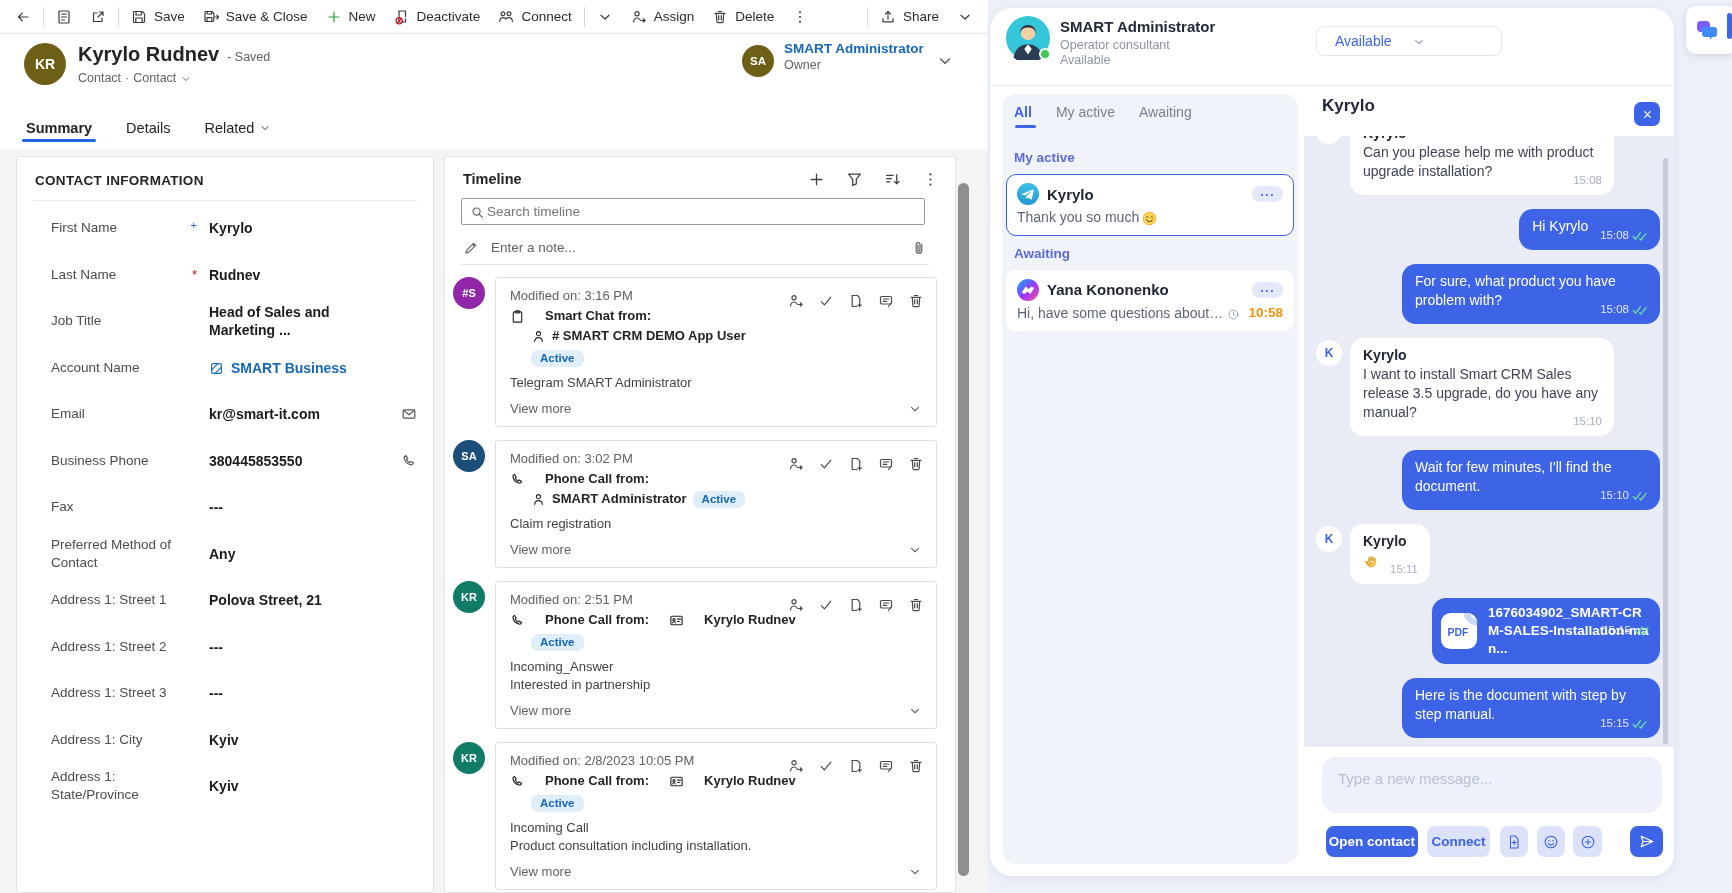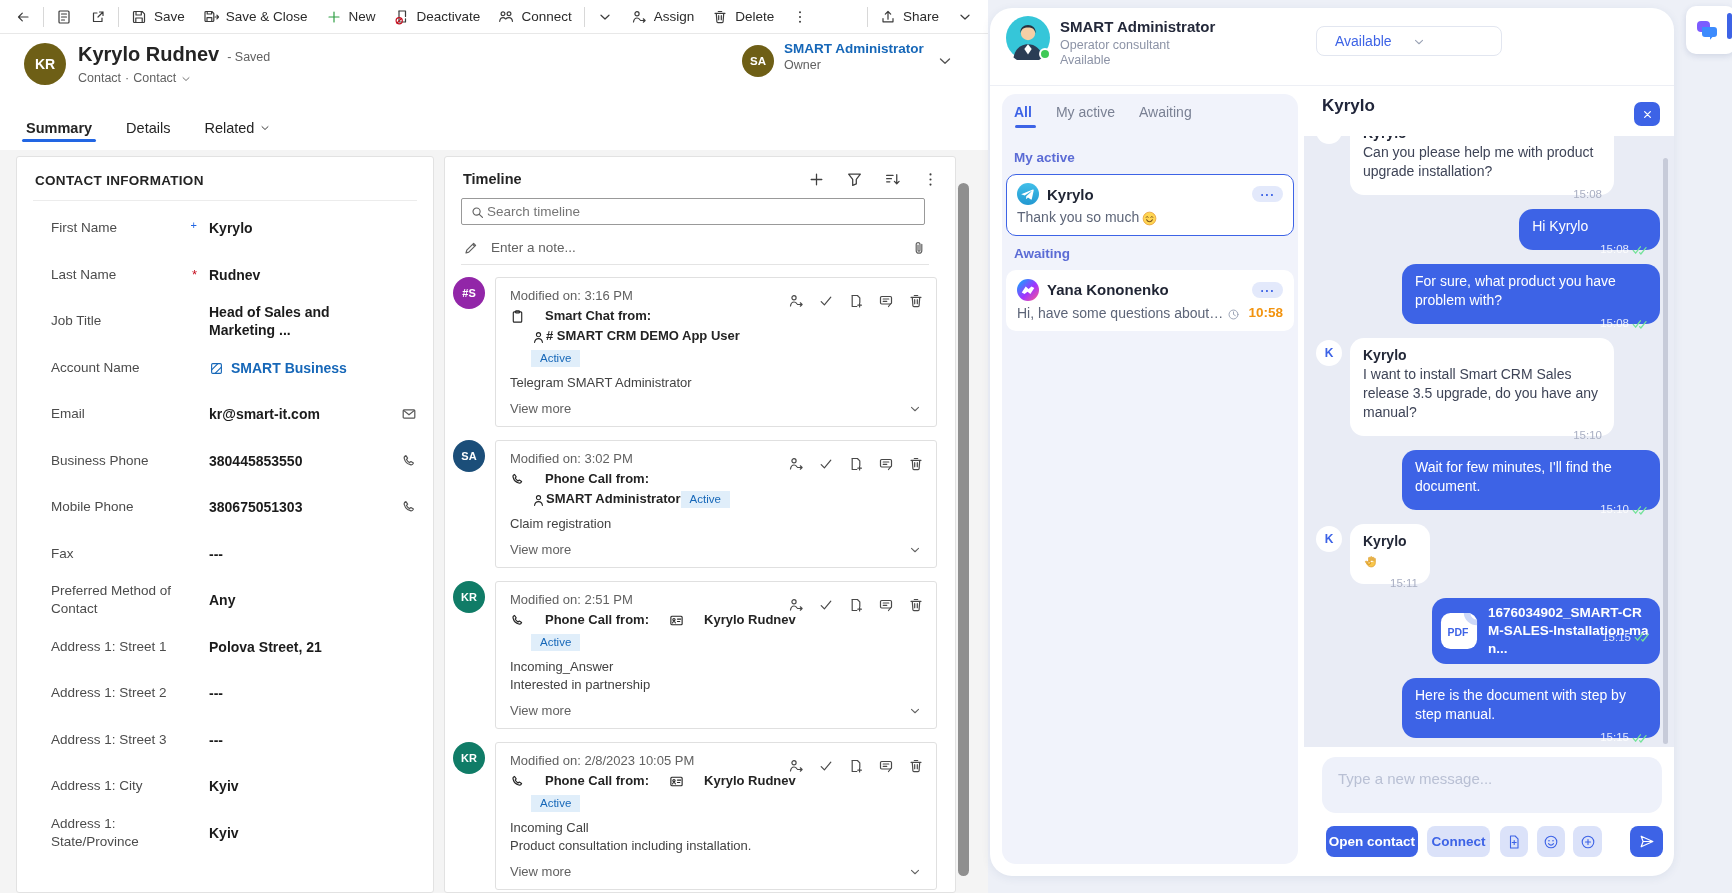--- a/index.html
+++ b/index.html
@@ -56,22 +56,22 @@
 #tl-note{margin:6px 26px 0 16px;height:34px;display:flex;align-items:center;gap:12px;color:#616161;border-bottom:1px solid #e4e4e4;padding:0 2px}
 #tl-note .ph{flex:1;font-size:13.5px;color:#616161}
 #tl-entries{padding:12px 18px 0 8px}
 .tl-entry{display:flex;margin-bottom:13px}
 .tl-av{width:32px;height:32px;border-radius:50%;color:#fff;font-size:11px;font-weight:700;display:flex;align-items:center;justify-content:center;margin:0 10px 0 0;flex:none}
 .tl-box{position:relative;flex:1;border:1px solid #e0e0e0;border-radius:3px;padding:10px 14px 10px 14px;background:#fff}
 .tl-actions{position:absolute;top:14px;right:12px;display:flex;gap:14px;color:#494949}
 .tl-actions .ic{cursor:pointer}
 .tl-mod{font-size:13px;color:#616161;line-height:15px}
 .tl-title-row{margin-top:4px;font-size:13px;font-weight:700;color:#242424;display:flex;align-items:center;gap:20px;line-height:18px;flex-wrap:wrap}
-.tl-sub-row{margin:2px 0 0 21px;font-size:13px;font-weight:700;color:#242424;display:flex;align-items:flex-end;gap:0;line-height:18px}
-.badge{background:#e0eefa;color:#1667b8;font-size:11.5px;font-weight:400;padding:1px 9px 2px;border-radius:0;display:inline-block;line-height:14px}
+.tl-sub-row{margin:2px 0 0 21px;font-size:13px;font-weight:700;color:#242424;display:flex;align-items:center;gap:6px;line-height:18px}
+.badge{background:#e0eefa;color:#1667b8;font-size:11.5px;font-weight:700;padding:1px 9px 2px;border-radius:7px;display:inline-block;line-height:14px}
 .tl-badge-row{margin:4px 0 0 21px}
 .tl-body{margin-top:7px;font-size:13px;color:#424242;line-height:18px}
 .tl-more{margin-top:9px;display:flex;justify-content:space-between;align-items:center;font-size:13px;color:#616161;cursor:pointer}
 #tl-scroll{position:absolute;left:958px;top:183px;width:11px;height:693px;background:#8f8f8f;border-radius:6px}
 
 
 #panel{position:absolute;left:988px;top:0;width:744px;height:893px;background:#edf0f7}
 #chat-card{position:absolute;left:990px;top:8px;width:684px;height:868px;background:#fff;border-radius:22px;box-shadow:0 2px 10px rgba(40,60,120,.08);overflow:hidden}
 #op-avatar-wrap{position:absolute;left:1006px;top:16px;width:44px;height:44px}
 #op-dot{position:absolute;right:-1px;bottom:0;width:12px;height:12px;border-radius:50%;background:#3fc957;border:2px solid #fff}
@@ -102,21 +102,21 @@
 #conv-close{position:absolute;left:1634px;top:102px;width:26px;height:24px;border-radius:7px;background:#3d63e6;color:#fff;display:flex;align-items:center;justify-content:center;cursor:pointer}
 #msgs-bg{position:absolute;left:1304px;top:136px;width:370px;height:611px;background:#e9ecf5}
 #msgs{position:absolute;left:1304px;top:136px;width:370px;height:611px;overflow:hidden;padding:0 14px 0 12px}
 .msg{display:flex;margin-bottom:14px}
 .msg.out{justify-content:flex-end}
 .mav{width:26px;height:26px;border-radius:50%;background:#fff;color:#3d63e6;font-weight:700;font-size:12px;display:flex;align-items:center;justify-content:center;margin:2px 8px 0 0;flex:none}
 .bub{border-radius:14px;padding:8px 12px 7px 13px;font-size:14px;line-height:19px}
 .in .bub{background:#fff;color:#3e4457;max-width:264px}
 .out .bub{background:#3d63e6;color:#fff;max-width:258px}
 .mname{font-weight:700;color:#222737;font-size:14px}
-.mtime{float:right;font-size:11.5px;color:#a9afc3;margin:7px 0 0 12px;display:inline-flex;align-items:center;gap:3px;position:relative;top:16px}
+.mtime{float:right;font-size:11.5px;color:#a9afc3;margin:7px 0 0 12px;display:inline-flex;align-items:center;gap:3px;position:relative;top:2px}
 .out .mtime{color:rgba(255,255,255,.85)}
 .fbub{display:flex;gap:10px;align-items:center;position:relative;padding:6px 10px 6px 8px}
 .fname{font-size:13.5px;font-weight:600;width:162px;word-break:break-all;line-height:18px;color:#fff}
 .fbub .mtime{position:absolute;right:10px;bottom:4px;margin:0;float:none}
 #msg-scroll{position:absolute;left:1663px;top:158px;width:5px;height:586px;background:#c7cbd9;border-radius:3px}
 #msg-input{position:absolute;left:1322px;top:757px;width:340px;height:56px;background:#eef1fa;border:none;border-radius:14px;resize:none;font-family:inherit;font-size:15px;color:#3e4457;padding:13px 16px;outline:none}
 #msg-input::placeholder{color:#b9c0d4}
 .fbtn{position:absolute;top:826px;height:31px;border:none;border-radius:8px;font-family:inherit;font-size:13.5px;font-weight:700;cursor:pointer;display:flex;align-items:center;justify-content:center}
 #btn-open{left:1326px;width:92px;background:#3d63e6;color:#fff}
 #btn-connect{left:1427px;width:63px;background:#dbe2f9;color:#3d63e6}
@@ -331,29 +331,20 @@
           <div class="ficon">
             <svg class="ic" width="16" height="16" viewBox="0 0 16 16" fill="none" stroke="currentColor" stroke-width="1.2" stroke-linecap="round" stroke-linejoin="round">
               <rect x="2.2" y="3.8" width="11.6" height="8.4" rx="1"></rect>
               <path d="m2.6 4.4 5.4 4.4 5.4-4.4"></path>
             </svg>
           </div>
         </div>
         <div class="frow">
           <div class="flabel">Business Phone</div>
           <div class="fval">380445853550</div>
-          <div class="ficon">
-            <svg class="ic" width="16" height="16" viewBox="0 0 16 16" fill="none" stroke="currentColor" stroke-width="1.2" stroke-linecap="round" stroke-linejoin="round">
-              <path d="M4.9 2.6c-1.3.5-2 1.6-1.6 3 .7 2.7 3.4 5.4 6.1 6.1 1.4.4 2.5-.3 3-1.6l-2.5-1.6-1.3 1.1c-1.3-.7-2.4-1.8-3.1-3.1l1.1-1.3z"></path>
-            </svg>
-          </div>
-        </div>
-        <div class="frow">
-          <div class="flabel">Mobile Phone</div>
-          <div class="fval">380675051303</div>
           <div class="ficon">
             <svg class="ic" width="16" height="16" viewBox="0 0 16 16" fill="none" stroke="currentColor" stroke-width="1.2" stroke-linecap="round" stroke-linejoin="round">
               <path d="M4.9 2.6c-1.3.5-2 1.6-1.6 3 .7 2.7 3.4 5.4 6.1 6.1 1.4.4 2.5-.3 3-1.6l-2.5-1.6-1.3 1.1c-1.3-.7-2.4-1.8-3.1-3.1l1.1-1.3z"></path>
             </svg>
           </div>
         </div>
         <div class="frow">
           <div class="flabel">Fax</div>
           <div class="fval">---</div>
           <div class="ficon"></div>

